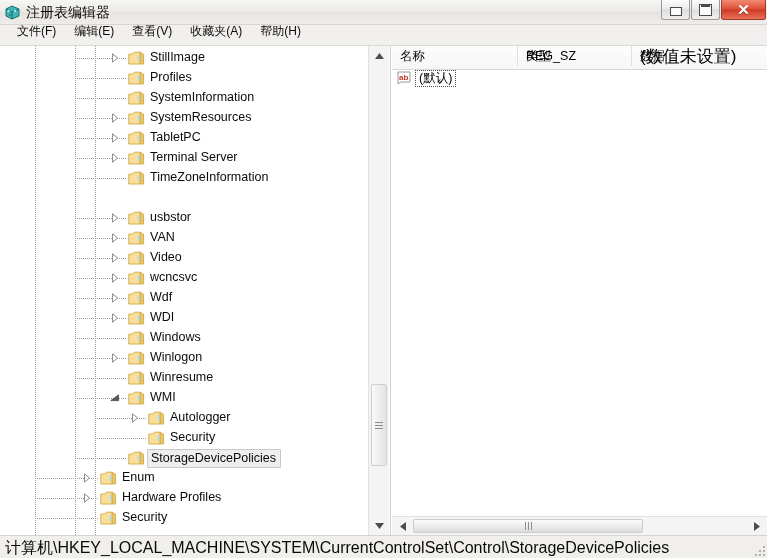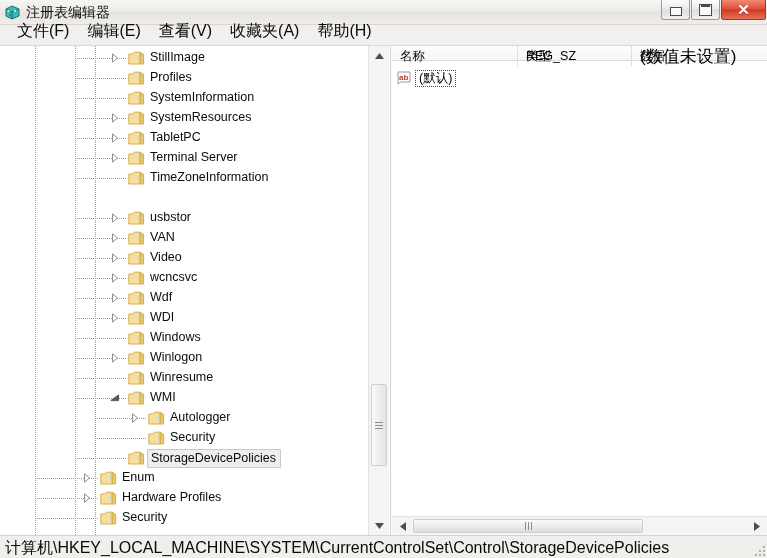--- a/index.html
+++ b/index.html
@@ -123,21 +123,21 @@
     left: 0; top: 25px;
     width: 767px; height: 21px;
     background: #f2f0ee;
     border-bottom: 1px solid #dcd9d4;
     box-sizing: border-box;
     display: flex;
     align-items: center;
     padding-left: 8px;
   }
   .menuitem {
-    font-size: 16px;
+    font-size: 12px;
     color: #0a0a0a;
     padding: 2px 9px 19px 9px;
     white-space: nowrap;
     line-height: 14px;
     margin-top: 8px;
   }
 
   
   .content {
     position: absolute;
@@ -249,21 +249,21 @@
     position: absolute;
     left: 392px; top: 0;
     width: 375px; height: 489px;
     background: #ffffff;
     box-sizing: border-box;
     overflow: hidden;
   }
   .lv-header {
     position: absolute;
     left: 0; top: 0;
-    width: 375px; height: 15px;
+    width: 375px; height: 24px;
     background: linear-gradient(to bottom, #fdfdfd 0%, #f6f6f6 100%);
     border-bottom: 1px solid #d9d9d9;
     box-sizing: border-box;
     display: flex;
   }
   .lv-col {
     position: relative;
     height: 20px;
     font-size: 12.5px;
     color: #0a0a0a;

